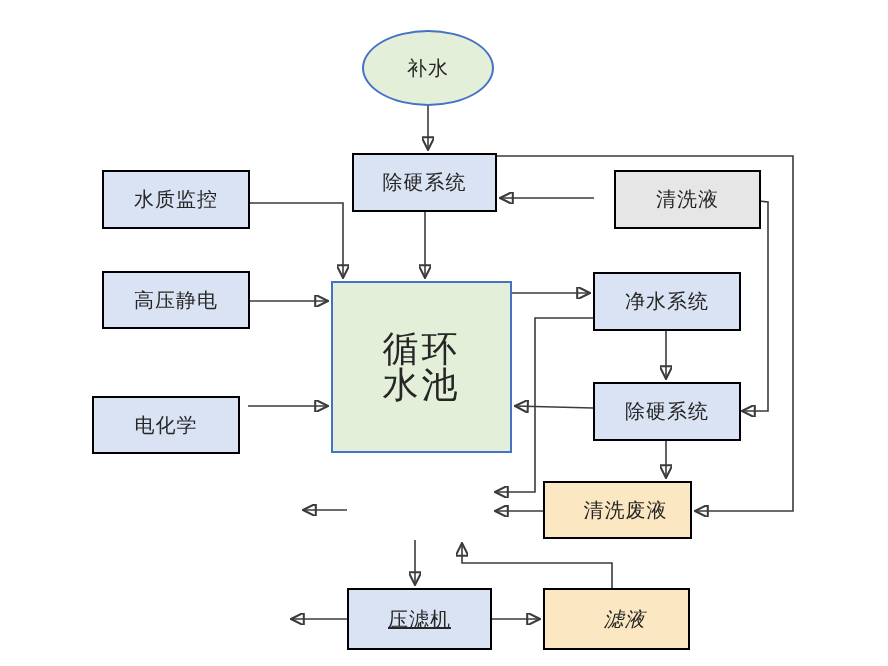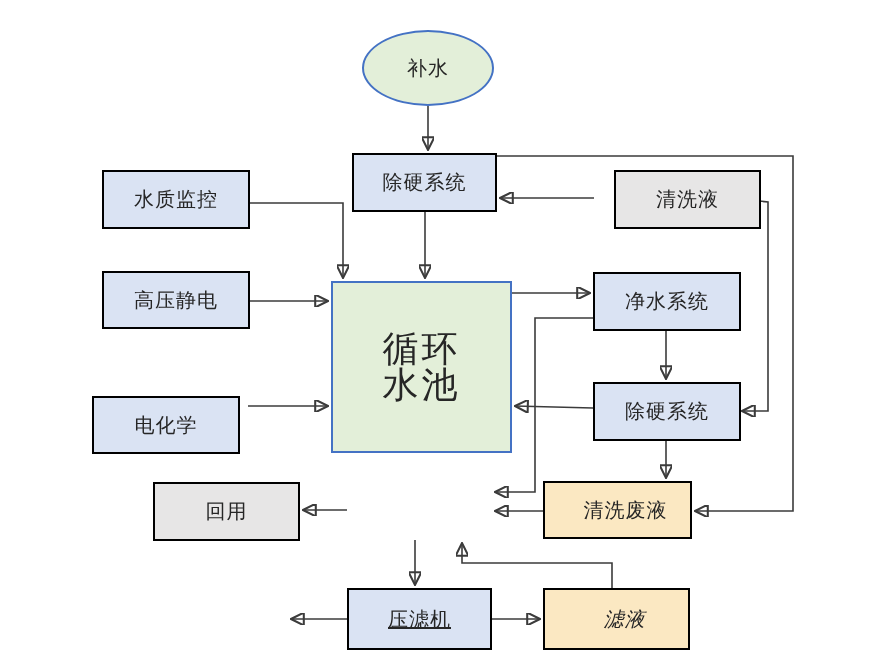--- a/index.html
+++ b/index.html
@@ -84,21 +84,20 @@
     <div class="line">循环</div>
     <div class="line">水池</div>
   </div>
 
   <div class="node blue" style="left:593px;top:272px;width:148px;height:59px;">净水系统</div>
 
   <div class="node blue" style="left:92px;top:377px;width:148px;height:58px;margin-top:19px;">电化学</div>
 
   <div class="node blue" style="left:593px;top:382px;width:148px;height:59px;">除硬系统</div>
 
-  <div class="node gray" style="left:153px;top:482px;width:147px;height:59px;">回用</div>
 
 
   <div class="node yellow" style="left:543px;top:481px;width:149px;height:58px;">清洗废液</div>
 
 
   <div class="node blue" style="left:347px;top:588px;width:145px;height:62px;text-decoration:underline;">压滤机</div>
 
   <div class="node yellow" style="left:543px;top:588px;width:147px;height:62px;font-style:italic;">滤液</div>
 
 </div>

